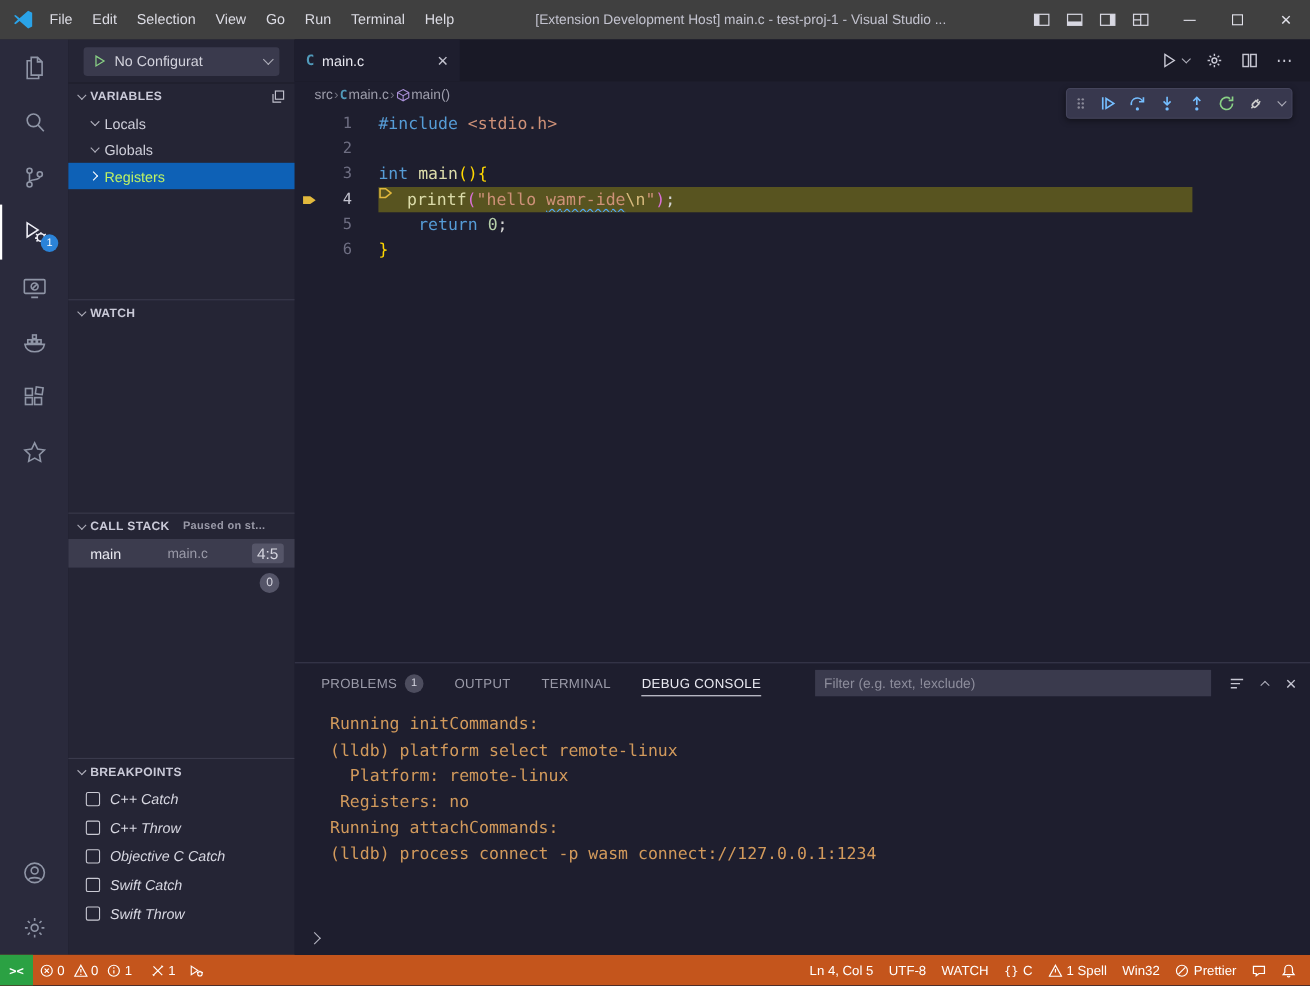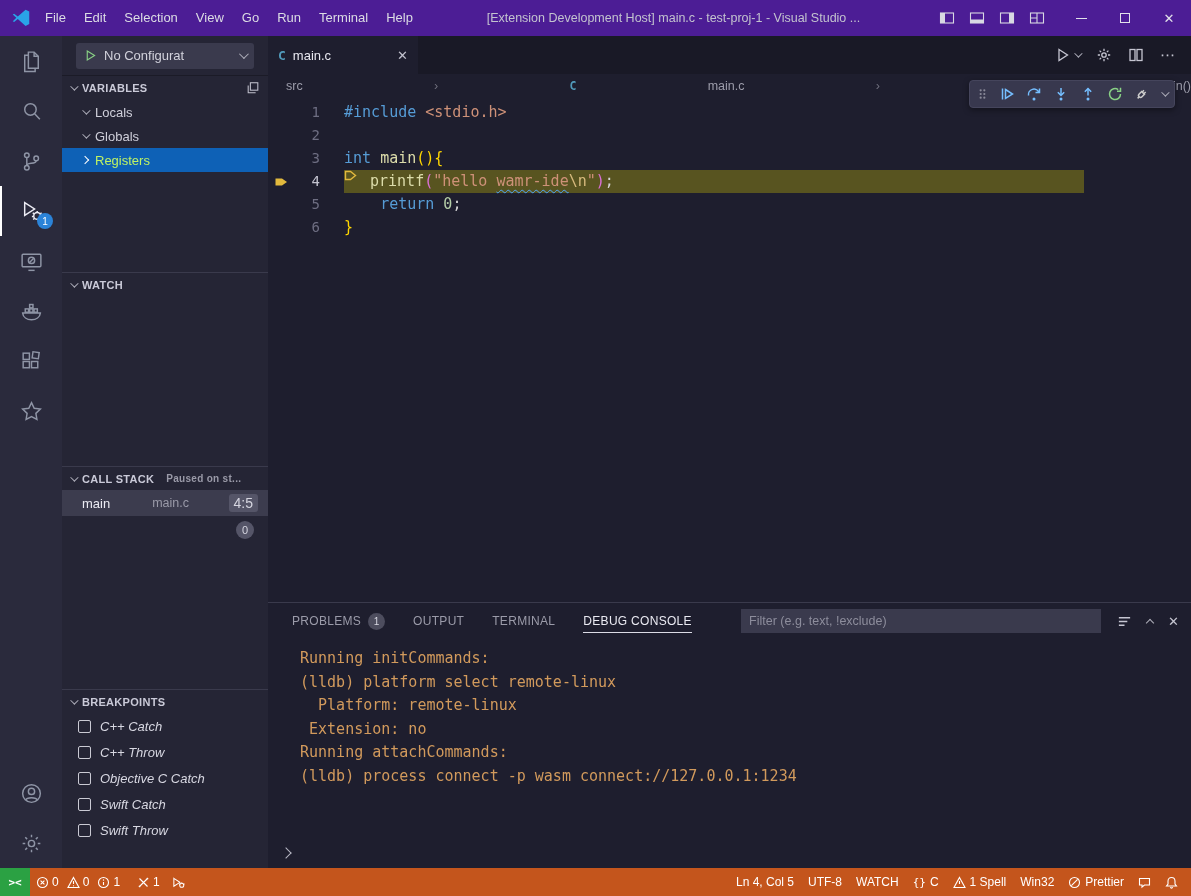--- a/index.html
+++ b/index.html
@@ -5,21 +5,21 @@
   * { box-sizing: border-box; }
   html,body { margin:0; padding:0; }
   body {
     width:1191px; height:896px; overflow:hidden;
     background:#1e1e2e; color:#cccccc;
     font-family:"Liberation Sans", sans-serif;
   }
   .window { width:1191px; height:896px; display:flex; flex-direction:column; }
 
   
-  .titlebar { height:36px; background:#4c1d95; display:flex; align-items:center; padding-left:10px; font-size:13px; flex:none; }
+  .titlebar { height:36px; background:#404040; display:flex; align-items:center; padding-left:10px; font-size:13px; flex:none; }
   .logo { display:flex; margin-right:4px; }
   .menubar { display:flex; }
   .menu-item { padding:0 9px; line-height:36px; color:#dcdce4; }
   .titlebar-title { flex:1; text-align:center; color:#c3c3cf; white-space:nowrap; overflow:hidden; font-size:12.5px; }
   .layout-icons { display:flex; gap:6px; margin:0 10px; }
   .layout-icons .ic { width:24px; height:28px; display:flex; align-items:center; justify-content:center; }
   .win-btn { width:44px; height:36px; display:flex; align-items:center; justify-content:center; color:#e2e2ea; font-size:13px; }
   .max-box { width:10px; height:10px; border:1.2px solid #e2e2ea; }
   .min-line { width:11px; border-top:1.2px solid #e2e2ea; }
 
@@ -64,21 +64,21 @@
   .bp-label { color:#d8d8e2;font-style:italic; }
 
   
   .editor-group { flex:1; min-width:0; display:flex; flex-direction:column; background:#1e1e2e; position:relative; }
   .tabbar { height:38px; flex:none; background:#191926; display:flex; align-items:stretch; }
   .tab { width:150px; background:#1e1e2e; display:flex; align-items:center; padding:0 10px; gap:7px; font-size:13px; color:#e8e8f0; }
   .c-icon { color:#519aba; font-weight:bold; font-family:"DejaVu Sans Mono", monospace; }
   .tab .close { margin-left:auto; color:#c2c2ce; font-size:13px; }
   .tab-actions { margin-left:auto; display:flex; align-items:center; gap:16px; padding-right:16px; color:#c6c6d2; }
   .tab-actions svg { width:16px; height:16px; stroke:#c6c6d2; fill:none; stroke-width:1.3; }
-  .breadcrumbs { height:24px; flex:none; display:flex; align-items:center; gap:1px; padding-left:18px; font-size:12.5px; color:#9d9dab;justify-content:space-between; }
+  .breadcrumbs { height:24px; flex:none; display:flex; align-items:center; gap:1px; padding-left:18px; font-size:12.5px; color:#9d9dab; }
   .bc-sep { color:#70707e; }
   .bc-c { color:#519aba; font-weight:bold; font-size:11.5px; font-family:"DejaVu Sans Mono", monospace; }
 
   .code-area { flex:1; position:relative; font-family:"DejaVu Sans Mono", monospace; font-size:15px; padding-top:3px; overflow:hidden; }
   .code-line { display:flex; height:23px; line-height:23px; }
   .glyph-col { width:26px; flex:none; display:flex; align-items:center; justify-content:center; }
   .lnum { width:26px; flex:none; text-align:right; color:#6e6e82; font-size:14px; }
   .lnum.active { color:#c4c4d0; }
   .line-content { margin-left:24px; display:flex; align-items:flex-start; }
   .line-content span { white-space:pre; }
@@ -522,21 +522,21 @@
               </svg>
             <span class="chev sm" style="transform:rotate(-135deg);margin-top:3px"></span>
             <span style="font-size:13px">✕</span>
           </div>
         </div>
         <div class="console">
           <div>
               <div class="console-line">Running initCommands:</div>
               <div class="console-line">(lldb) platform select remote-linux</div>
               <div class="console-line">  Platform: remote-linux</div>
-              <div class="console-line"> Extension: no</div>
+              <div class="console-line"> Registers: no</div>
               <div class="console-line">Running attachCommands:</div>
               <div class="console-line">(lldb) process connect -p wasm connect://127.0.0.1:1234</div>
             </div>
           <div class="console-prompt">
             <span class="prompt-chev"></span>
           </div>
         </div>
       </div>
     </div>
   </div>

